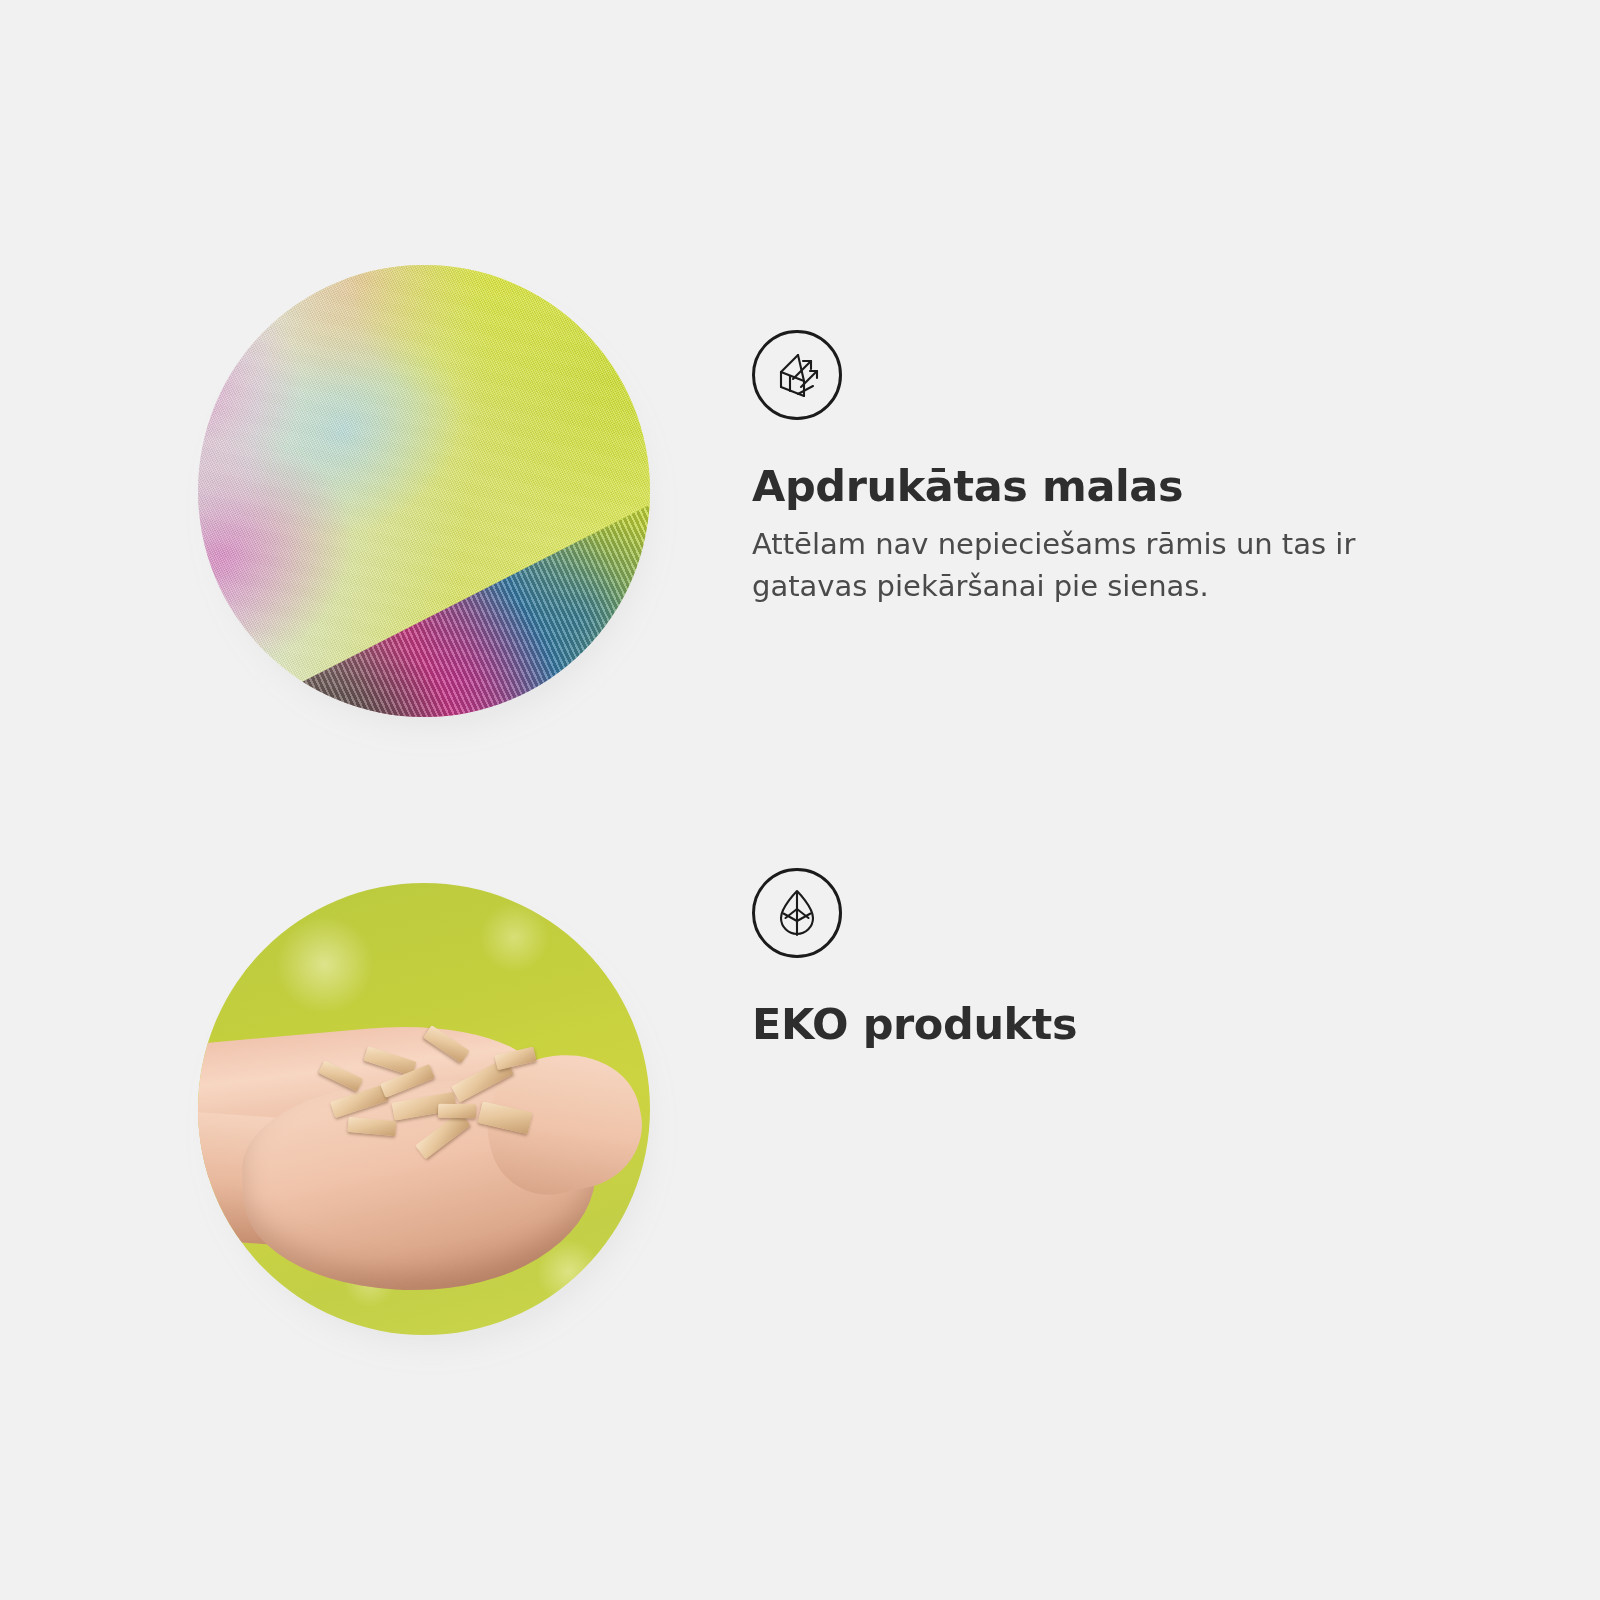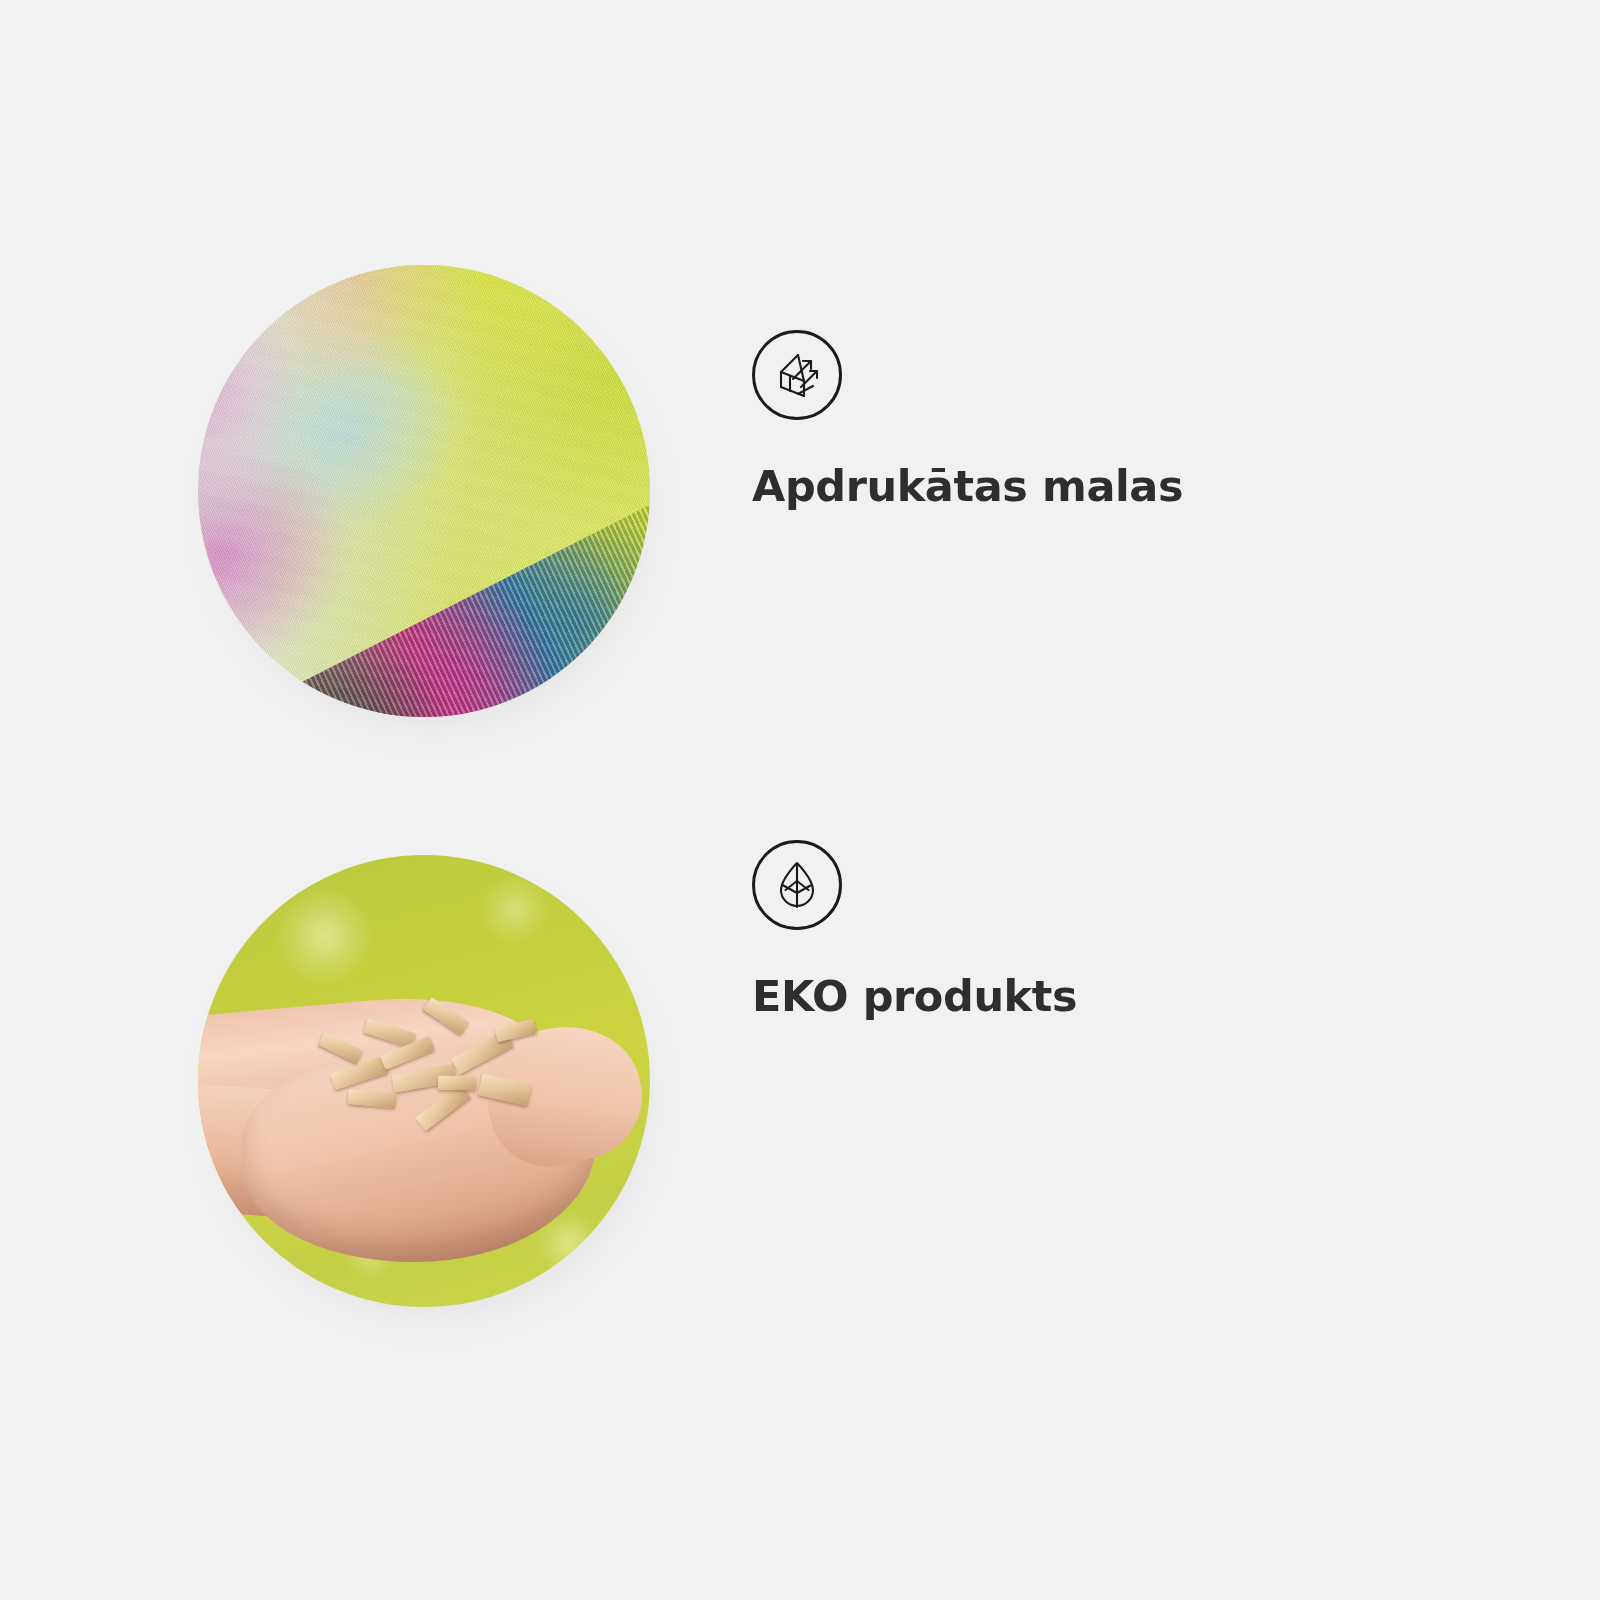--- a/index.html
+++ b/index.html
@@ -19,21 +19,21 @@
     height: 1600px;
   }
 
   
   .feature {
     position: absolute;
     left: 0;
     width: 1468px;
   }
   .feature-1 { top: 250px; height: 500px; }
-  .feature-2 { top: 840px; height: 500px; }
+  .feature-2 { top: 868px; height: 500px; }
 
   
   .media-wrap {
     position: absolute;
     left: 198px;
     top: 15px;
     width: 452px;
     height: 452px;
   }
   .media-shadow {
@@ -267,20 +267,21 @@
             <path d="M25 33 L43 15"></path>
             <path d="M35 15 L43 15 L43 23"></path>
             <path d="M33 41 L49 25"></path>
             <path d="M42 25 L49 25 L49 32"></path>
 
             <path d="M30 48 L45 40"></path>
           </g>
         </svg>
       </div>
       <h2 class="feature-title">Apdrukātas malas</h2>
+      <p class="feature-desc">Attēlam nav nepieciešams rāmis un tas ir gatavas piekāršanai pie sienas.</p>
     </div>
   </section>
 
   <section class="feature feature-2">
 
     <div class="media-wrap">
       <div class="media-shadow"></div>
       <div class="media">
         <div class="eco-bg"></div>
         <div class="arm"></div>

